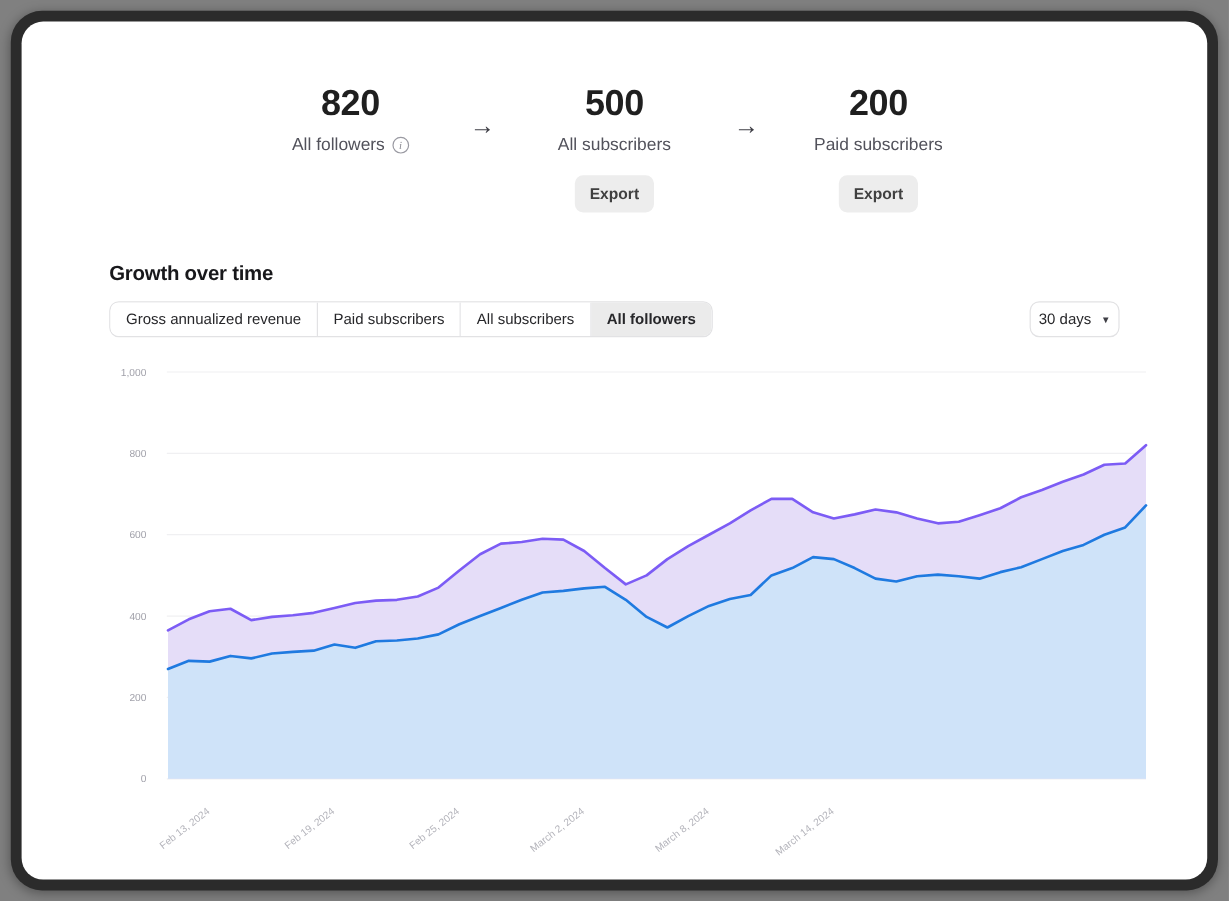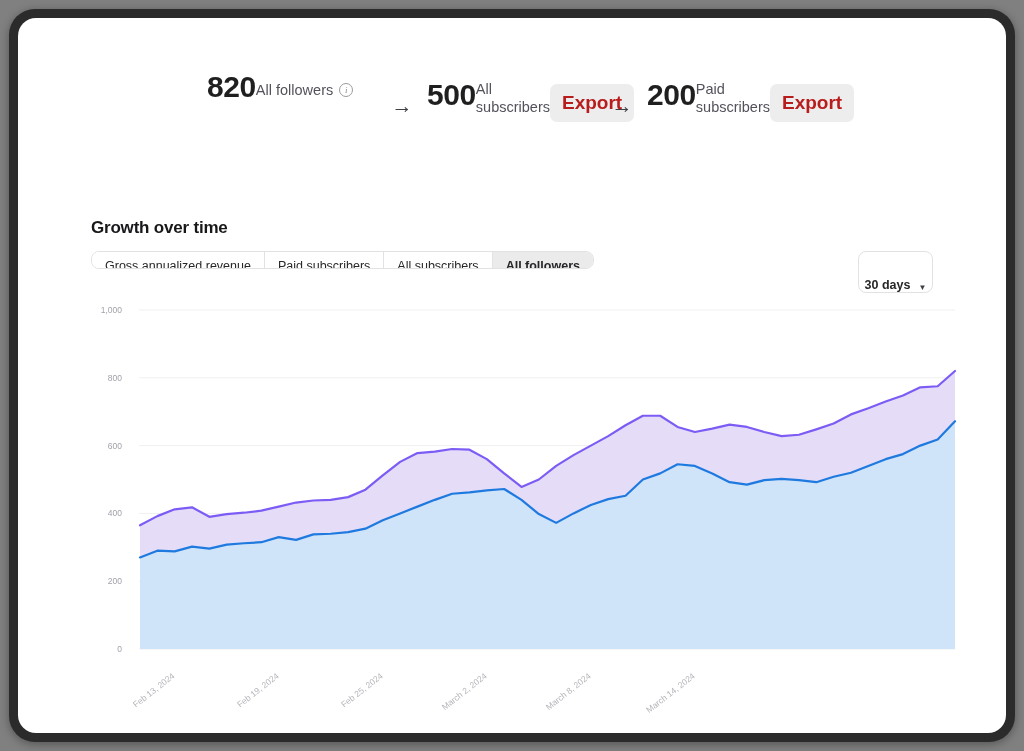--- a/index.html
+++ b/index.html
@@ -31,21 +31,21 @@
     position: absolute;
     left: 0; top: 50px;
     width: 988px;
     display: flex;
     align-items: flex-start;
     justify-content: center;
   }
   .stat-block {
     width: 170px;
     display: flex;
-    flex-direction: row;
+    flex-direction: column;
     align-items: center;
   }
   .stat-value {
     font-size: 30px;
     font-weight: bold;
     color: #1f1f1f;
     letter-spacing: -0.4px;
     line-height: 38px;
   }
   .stat-label-row {
@@ -71,23 +71,23 @@
     align-items: center;
     justify-content: center;
     line-height: 1;
   }
   .export-btn {
     margin-top: 16px;
     background: #ededed;
     border: none;
     border-radius: 7px;
     padding: 8px 12px;
-    font-size: 19px;
+    font-size: 13px;
     font-weight: bold;
-    color: #b91c1c;
+    color: #404040;
     font-family: "Liberation Sans", sans-serif;
     cursor: pointer;
   }
   .flow-arrow {
     width: 50px;
     text-align: center;
     font-size: 21px;
     color: #3f3f46;
     margin-top: 26px;
   }
@@ -103,50 +103,50 @@
     text-align: right;
   }
   #tabs {
     position: absolute;
     left: 73px; top: 233px;
     display: flex;
     border: 1px solid #e2e2e4;
     border-radius: 8px;
     overflow: hidden;
     background: #fff;
-    height: 18px;
+    height: 30px;
   }
   .tab {
     padding: 0 13px;
     height: 28px;
     display: flex;
     align-items: center;
     font-size: 12.5px;
     color: #27272a;
     border-right: 1px solid #e2e2e4;
     cursor: pointer;
     background: #fff;
     white-space: nowrap;
   }
   .tab:last-child { border-right: none; }
   .tab.active { background: #ebebeb; font-weight: bold; }
 
   #range-select {
     position: absolute;
     left: 840px; top: 233px;
-    width: 75px; height: 42px;
+    width: 75px; height: 30px;
     border: 1px solid #e2e2e4;
     border-radius: 8px;
     background: #fff;
     display: flex;
-    align-items: flex-end;
+    align-items: center;
     justify-content: center;
     gap: 8px;
     font-size: 12.5px;
-    font-weight: bold;
+    font-weight: normal;
     color: #27272a;
     cursor: pointer;
   }
   .caret { font-size: 8px; color: #3f3f46; }
 
   
   #chart-area {
     position: absolute;
     left: 0; top: 268px;
     width: 988px; height: 440px;

